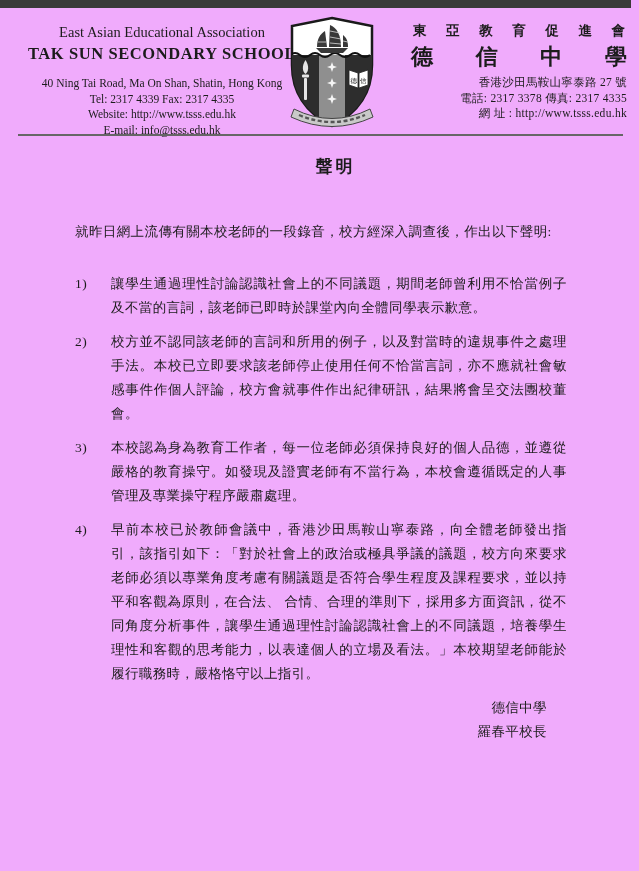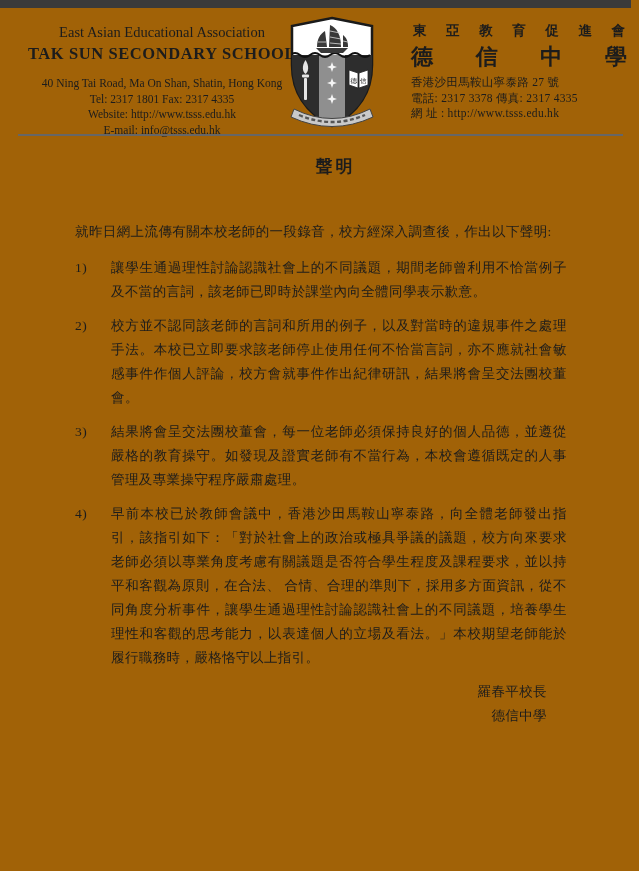--- a/index.html
+++ b/index.html
@@ -1,55 +1,55 @@
 <!DOCTYPE html>
 <html><head>
 <meta charset="utf-8">
 <style>
   html,body{margin:0;padding:0;background:#e8e8e8;}
   .page{
-    position:relative;width:639px;height:871px;background:#a16207;
+    position:relative;width:639px;height:871px;background:#f0abfc;
     font-family:"Liberation Serif","DejaVu Serif",serif;color:#1c1c1c;
     overflow:hidden;box-shadow:0 0 4px rgba(0,0,0,.3);
   }
   .scan-bar{position:absolute;top:0;left:0;width:631px;height:8px;background:#3a3a3a;}
   
   .hdr-left{position:absolute;top:24px;left:14px;width:296px;text-align:center;}
   .assoc-en{font-size:14.5px;margin-bottom:3px;}
   .school-en{font-size:16.5px;font-weight:bold;letter-spacing:.6px;margin-bottom:12px;}
   .hdr-small{font-size:11.5px;line-height:15.5px;}
   .crest-box{position:absolute;left:287px;top:15px;width:90px;height:118px;}
   .hdr-right{position:absolute;top:22px;right:12px;width:216px;}
   .assoc-cn{font-size:13.5px;font-weight:bold;display:flex;justify-content:space-between;padding:0 2px;}
   .school-cn{font-size:22px;font-weight:bold;display:flex;justify-content:space-between;margin:2px 0 3px;}
-  .hdr-right .hdr-small{letter-spacing:.3px;}
+  .hdr-right .hdr-small{letter-spacing:.3px;text-align:right;}
   .rule{position:absolute;top:134px;left:18px;right:16px;border-top:2px solid #666;}
   
   .doc-title{position:absolute;top:155px;left:16px;width:100%;text-align:center;
     font-size:17px;font-weight:bold;letter-spacing:3px;}
   .content{position:absolute;top:220px;left:75px;width:492px;
     font-size:13.5px;line-height:24px;letter-spacing:.4px;text-align:justify;}
-  .intro{margin-bottom:12px;}
+  .intro{margin-bottom:28px;}
   .point{display:flex;margin-bottom:10px;}
   .pnum{width:36px;flex-shrink:0;}
   .ptext{flex:1;}
   .signature{margin-top:9px;text-align:right;padding-right:20px;line-height:24px;}
 </style>
 </head>
 <body>
 
 <div class="page">
 
   <div class="scan-bar"></div>
 
   <div class="hdr-left">
     <div class="assoc-en">East Asian Educational Association</div>
     <div class="school-en">TAK SUN SECONDARY SCHOOL</div>
     <div class="hdr-small">40 Ning Tai Road, Ma On Shan, Shatin, Hong Kong</div>
-    <div class="hdr-small">Tel: 2317 1801   Fax: 2317 4335</div>
+    <div class="hdr-small">Tel: 2317 4339   Fax: 2317 4335</div>
     <div class="hdr-small">Website: http://www.tsss.edu.hk</div>
     <div class="hdr-small">E-mail: info@tsss.edu.hk</div>
   </div>
 
   <div class="crest-box">
     <svg width="90" height="118" viewBox="0 0 90 118">
       <defs>
         <clipPath id="shieldClip">
           <path d="M45 3 L85 11 L85 50 C85 80 69 99 45 111 C21 99 5 80 5 50 L5 11 Z"></path>
         </clipPath>
@@ -136,26 +136,26 @@
     <div class="point">
       <div class="pnum">1)</div>
       <div class="ptext">讓學生通過理性討論認識社會上的不同議題，期間老師曾利用不恰當例子及不當的言詞，該老師已即時於課堂內向全體同學表示歉意。</div>
     </div>
     <div class="point">
       <div class="pnum">2)</div>
       <div class="ptext">校方並不認同該老師的言詞和所用的例子，以及對當時的違規事件之處理手法。本校已立即要求該老師停止使用任何不恰當言詞，亦不應就社會敏感事件作個人評論，校方會就事件作出紀律研訊，結果將會呈交法團校董會。</div>
     </div>
     <div class="point">
       <div class="pnum">3)</div>
-      <div class="ptext">結果將會呈交法團校董會，每一位老師必須保持良好的個人品德，並遵從嚴格的教育操守。如發現及證實老師有不當行為，本校會遵循既定的人事管理及專業操守程序嚴肅處理。</div>
+      <div class="ptext">本校認為身為教育工作者，每一位老師必須保持良好的個人品德，並遵從嚴格的教育操守。如發現及證實老師有不當行為，本校會遵循既定的人事管理及專業操守程序嚴肅處理。</div>
     </div>
     <div class="point">
       <div class="pnum">4)</div>
       <div class="ptext">早前本校已於教師會議中，香港沙田馬鞍山寧泰路，向全體老師發出指引，該指引如下：「對於社會上的政治或極具爭議的議題，校方向來要求老師必須以專業角度考慮有關議題是否符合學生程度及課程要求，並以持平和客觀為原則，在合法、 合情、合理的準則下，採用多方面資訊，從不同角度分析事件，讓學生通過理性討論認識社會上的不同議題，培養學生理性和客觀的思考能力，以表達個人的立場及看法。」本校期望老師能於履行職務時，嚴格恪守以上指引。</div>
     </div>
 
     <div class="signature">
+      <div>德信中學</div>
       <div>羅春平校長</div>
-      <div>德信中學</div>
     </div>
   </div>
 
 </div>
 
 </body></html>

